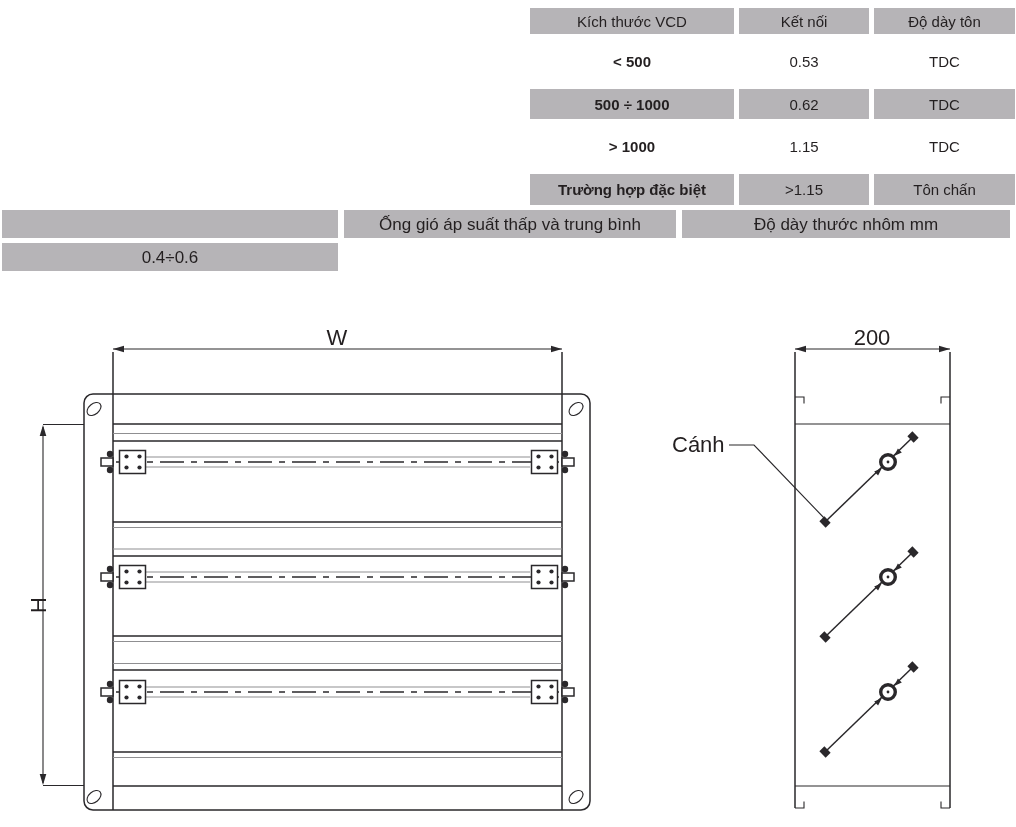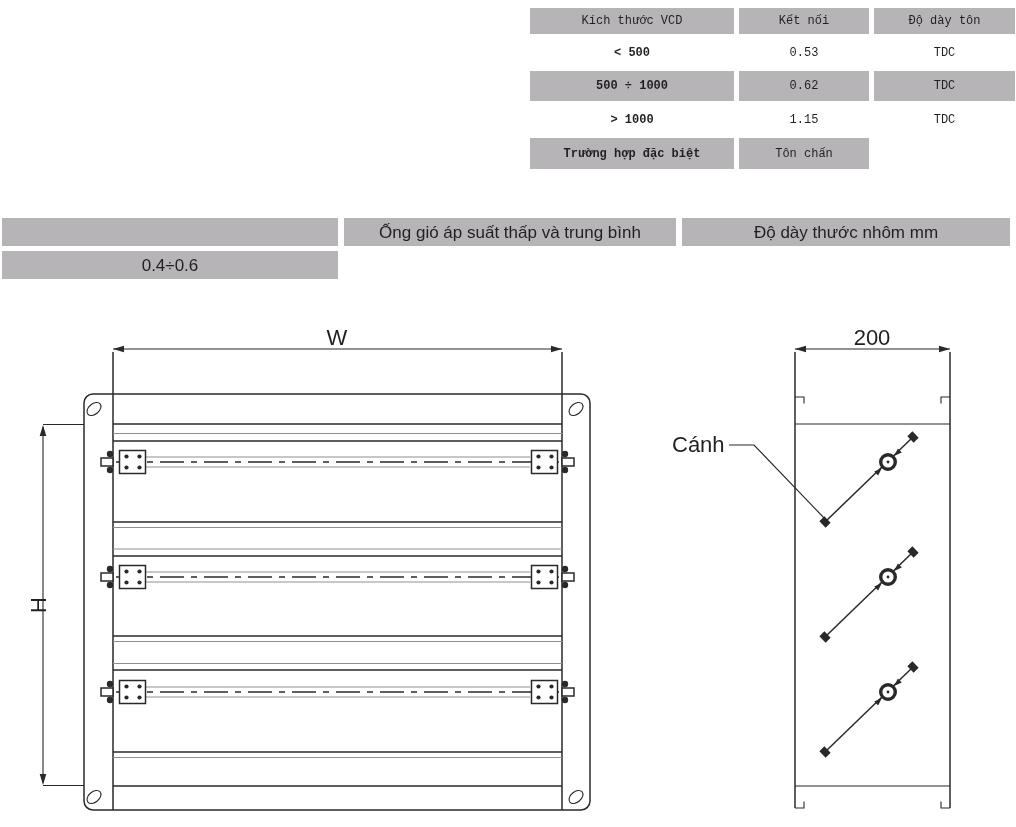--- a/index.html
+++ b/index.html
@@ -13,31 +13,29 @@
   .page{
     position:relative;width:1016px;height:827px;background:#fff;overflow:hidden;
     font-family:"Liberation Sans","DejaVu Sans",sans-serif;color:var(--text-dark);
   }
   
   .tbl{position:absolute;display:grid;}
   .t1{
     left:530px;top:8px;
     grid-template-columns:204px 130px 141px;
     grid-template-rows:26px 31px 30px 31px 31px;
-    gap:3px 5px;
-    font-size:12px;
-    font-family:Liberation Mono, monospace;
+    gap:12px 5px;
+    font-size:15px;
   }
   .t2{
     left:2px;top:210px;
     grid-template-columns:336px 332px 328px;
     grid-template-rows:28px 28px;
     gap:5px 6px;
     font-size:17px;
-    margin-top:8px;
   }
   .cell{
     display:flex;align-items:center;justify-content:center;
     white-space:nowrap;line-height:1;
   }
   .gray{background:var(--table-gray);}
   .b{font-weight:700;}
   
   svg{position:absolute;left:0;top:0;}
   .sd{stroke:var(--line-dark);stroke-width:1.5;fill:none;}
@@ -68,20 +66,21 @@
 
     <div class="cell gray b">500 ÷ 1000</div>
     <div class="cell gray">0.62</div>
     <div class="cell gray">TDC</div>
 
     <div class="cell b">&gt; 1000</div>
     <div class="cell">1.15</div>
     <div class="cell">TDC</div>
 
     <div class="cell gray b">Trường hợp đặc biệt</div>
+    <div class="cell gray">&gt;1.15</div>
     <div class="cell gray">Tôn chấn</div>
   </div>
 
   <div class="tbl t2">
     <div class="cell gray"></div>
     <div class="cell gray">Ống gió áp suất thấp và trung bình</div>
 
     <div class="cell gray">Độ dày thước nhôm mm</div>
     <div class="cell gray">0.4÷0.6</div>
   </div>

